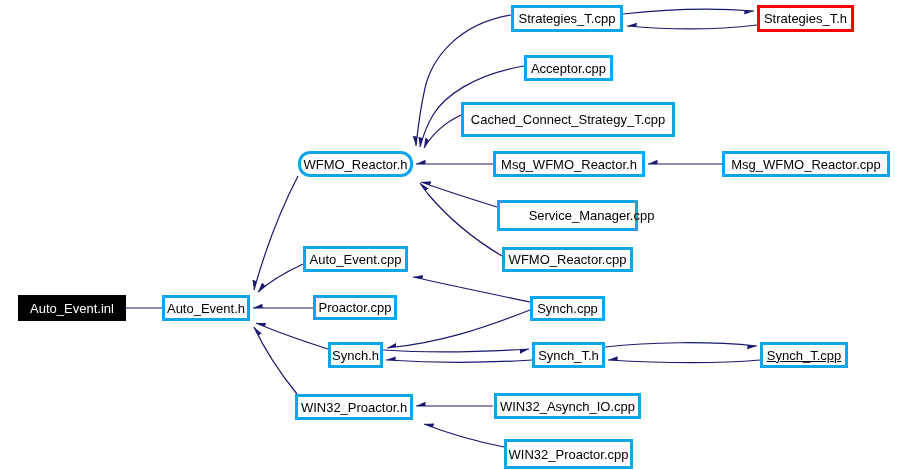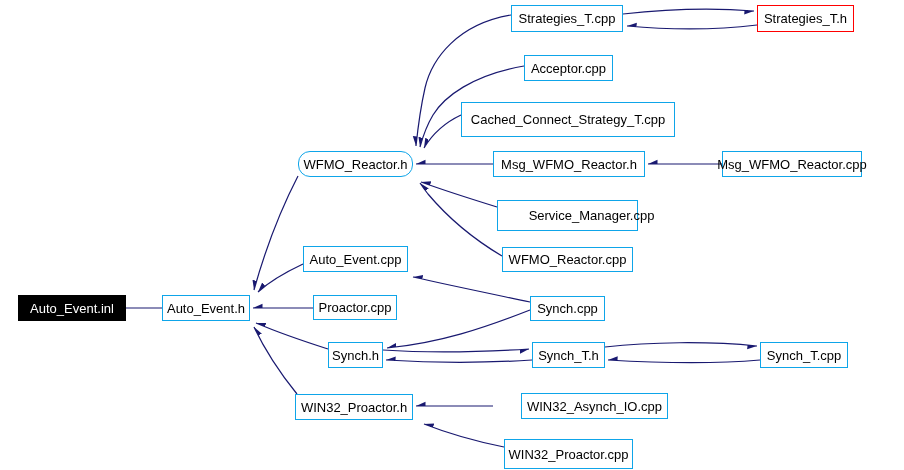--- a/index.html
+++ b/index.html
@@ -8,21 +8,21 @@
     width:904px;height:470px;
     background:#ffffff;
     font-family:"Liberation Sans", sans-serif;
     overflow:hidden;
   }
   #edge-layer{position:absolute;left:0;top:0;width:904px;height:470px;z-index:1;}
   #nodes{position:absolute;left:0;top:0;width:904px;height:470px;z-index:2;}
   .node{
     position:absolute;
     box-sizing:border-box;
-    border:1px solid #0ea5e9;
+    border:3px solid #0ea5e9;
     background:#ffffff;
     color:#000000;
     display:flex;align-items:center;justify-content:center;
     font-size:13px;line-height:1;white-space:nowrap;
     cursor:pointer;
   }
   .node.root{background:#000000;color:#ffffff;border-color:#000000;cursor:default;}
   .node.highlight{border-color:#ff0000;}
   .edge{fill:none;stroke-width:1.2px;}
 </style>
@@ -64,26 +64,26 @@
   </svg>
   <div id="nodes">
       <div class="node root" style="left: 18px; top: 295px; width: 108px; height: 26px;">Auto_Event.inl</div>
       <div class="node" style="left: 162px; top: 295px; width: 88px; height: 26px;">Auto_Event.h</div>
       <div class="node" style="left: 298px; top: 151px; width: 115px; height: 26px; border-radius: 12px;">WFMO_Reactor.h</div>
       <div class="node" style="left: 511px; top: 5px; width: 112px; height: 27px;">Strategies_T.cpp</div>
       <div class="node" style="left: 524px; top: 55px; width: 89px; height: 26px;">Acceptor.cpp</div>
       <div class="node highlight" style="left: 757px; top: 5px; width: 97px; height: 27px;">Strategies_T.h</div>
       <div class="node" style="left: 461px; top: 102px; width: 214px; height: 35px;">Cached_Connect_Strategy_T.cpp</div>
       <div class="node" style="left: 493px; top: 151px; width: 152px; height: 26px;">Msg_WFMO_Reactor.h</div>
-      <div class="node" style="left: 722px; top: 151px; width: 140px; height: 26px;">Msg_WFMO_Reactor.cpp</div>
+      <div class="node" style="left: 722px; top: 151px; width: 168px; height: 26px;">Msg_WFMO_Reactor.cpp</div>
       <div class="node" style="left: 497px; top: 200px; width: 141px; height: 31px; padding-left: 48px;">Service_Manager.cpp</div>
       <div class="node" style="left: 502px; top: 247px; width: 131px; height: 25px;">WFMO_Reactor.cpp</div>
       <div class="node" style="left: 303px; top: 246px; width: 105px; height: 26px;">Auto_Event.cpp</div>
       <div class="node" style="left: 313px; top: 295px; width: 84px; height: 25px;">Proactor.cpp</div>
       <div class="node" style="left: 530px; top: 296px; width: 75px; height: 25px;">Synch.cpp</div>
       <div class="node" style="left: 328px; top: 342px; width: 55px; height: 26px;">Synch.h</div>
       <div class="node" style="left: 532px; top: 342px; width: 73px; height: 26px;">Synch_T.h</div>
-      <div class="node" style="left: 760px; top: 342px; width: 88px; height: 26px;">Synch_T.cpp</div>
+      <div class="node" style="left: 760px; top: 342px; width: 88px; height: 26px; text-decoration: underline;">Synch_T.cpp</div>
       <div class="node" style="left: 295px; top: 394px; width: 118px; height: 26px;">WIN32_Proactor.h</div>
-      <div class="node" style="left: 521px; top: 393px; width: 147px; height: 26px;">WIN32_Asynch_IO.cpp</div>
+      <div class="node" style="left: 494px; top: 393px; width: 147px; height: 26px;">WIN32_Asynch_IO.cpp</div>
       <div class="node" style="left: 504px; top: 439px; width: 129px; height: 30px;">WIN32_Proactor.cpp</div>
     </div>
 </div>
 
 </body></html>

